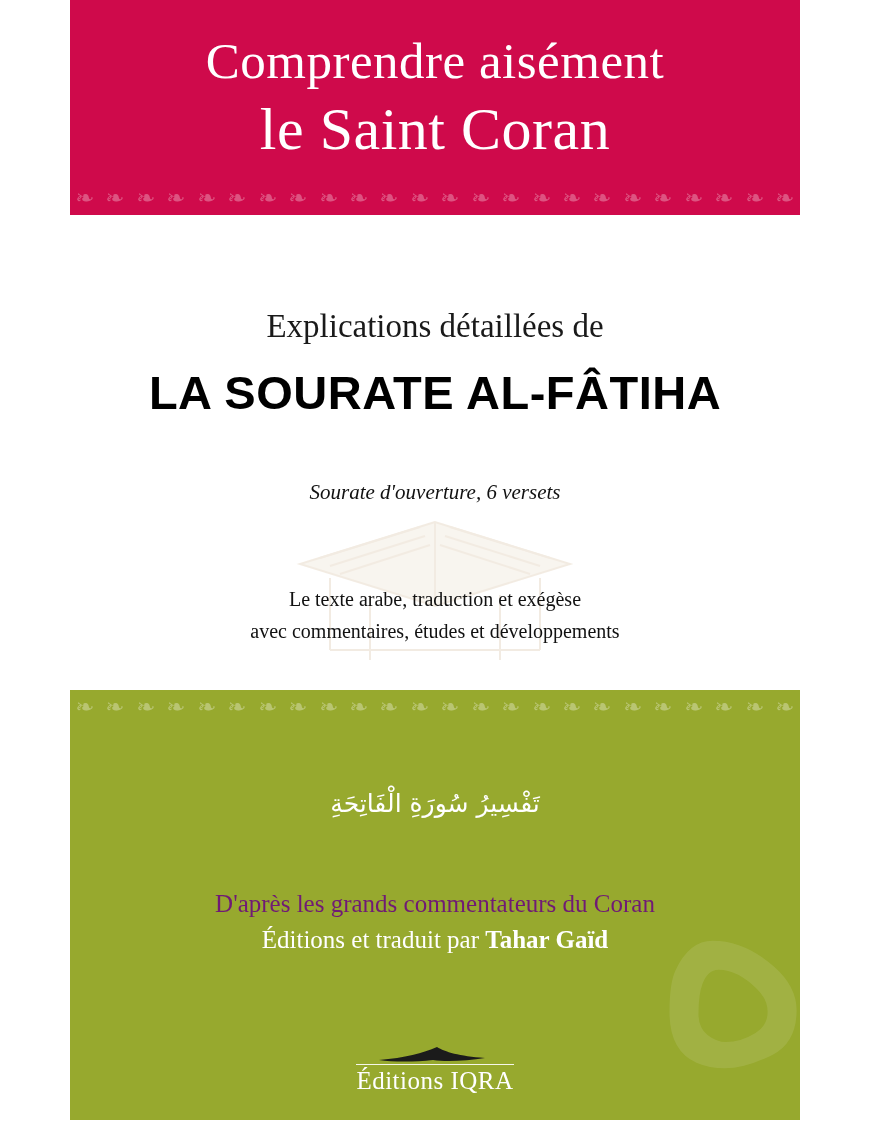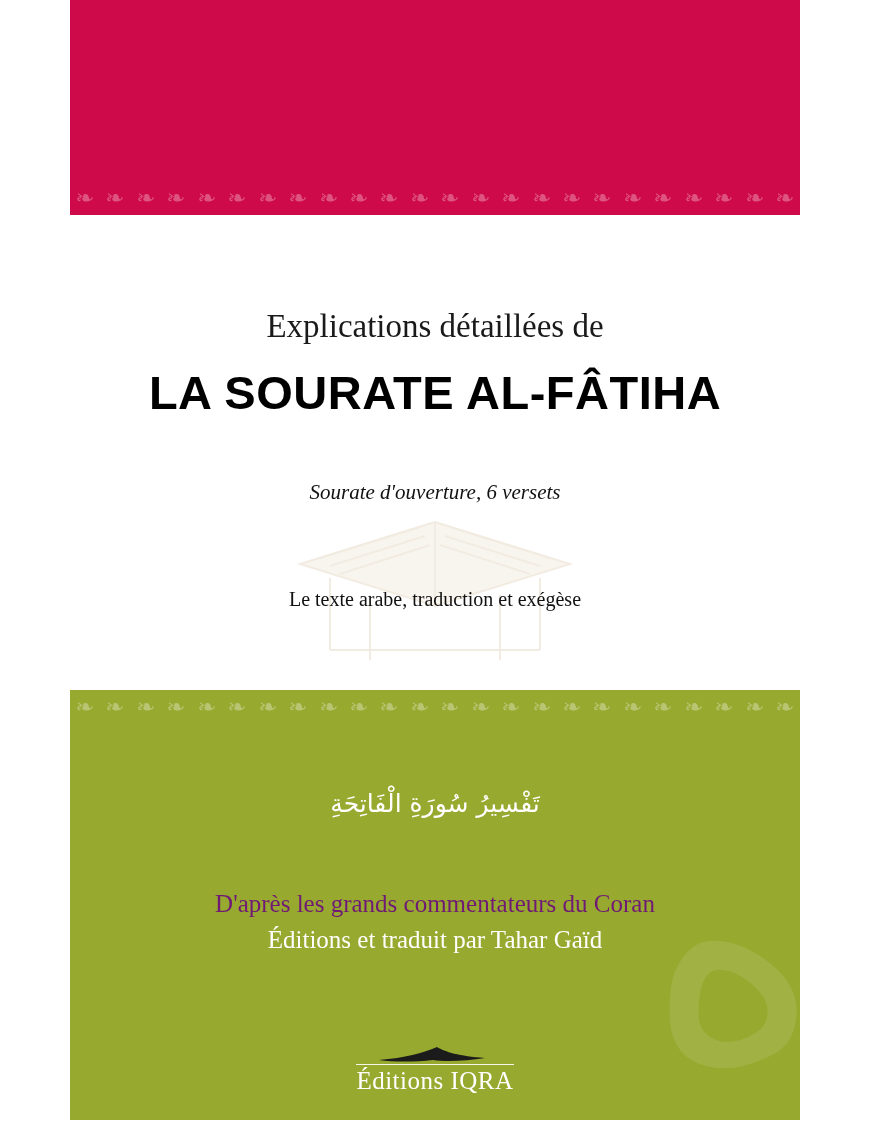--- a/index.html
+++ b/index.html
@@ -206,21 +206,21 @@
     position: absolute;
     left: 0;
     top: 236px;
     width: 100%;
     text-align: center;
     font-size: 25px;
     color: #ffffff;
     font-family: "Liberation Serif", serif;
   }
   .credit2 b {
-    font-weight: normal;
+    font-weight: bold;
   }
 
   
   .publisher {
     position: absolute;
     left: 0;
     top: 355px;
     width: 100%;
     text-align: center;
   }
@@ -240,20 +240,24 @@
     padding-top: 2px;
   }
 </style>
 </head>
 <body>
 
 <div class="page">
   <div class="cover">
 
     <div class="band-top">
+      <div class="band-top-inner">
+        <div class="title-line1">Comprendre aisément</div>
+        <div class="title-line2">le Saint Coran</div>
+      </div>
       <div class="frieze top">
         <span>❧</span>
         <span>❧</span>
         <span>❧</span>
         <span>❧</span>
         <span>❧</span>
         <span>❧</span>
         <span>❧</span>
         <span>❧</span>
         <span>❧</span>
@@ -284,20 +288,21 @@
           <path d="M60 150 L270 150"></path>
           <path d="M50 58 L150 27 M60 66 L155 36 M70 74 L160 45"></path>
           <path d="M280 58 L180 27 M270 66 L175 36 M260 74 L170 45"></path>
         </g>
       </svg>
       <div class="sub-line sourate-name">LA SOURATE AL-FÂTIHA</div>
       <div class="sub-line explications">Explications détaillées de</div>
       <div class="sub-line ouverture">Sourate d'ouverture, 6 versets</div>
       <div class="sub-line desc">
         <div>Le texte arabe, traduction et exégèse</div>
+        <div>avec commentaires, études et développements</div>
       </div>
     </div>
 
     <div class="band-bottom">
       <div class="frieze bottom">
         <span>❧</span>
         <span>❧</span>
         <span>❧</span>
         <span>❧</span>
         <span>❧</span>

